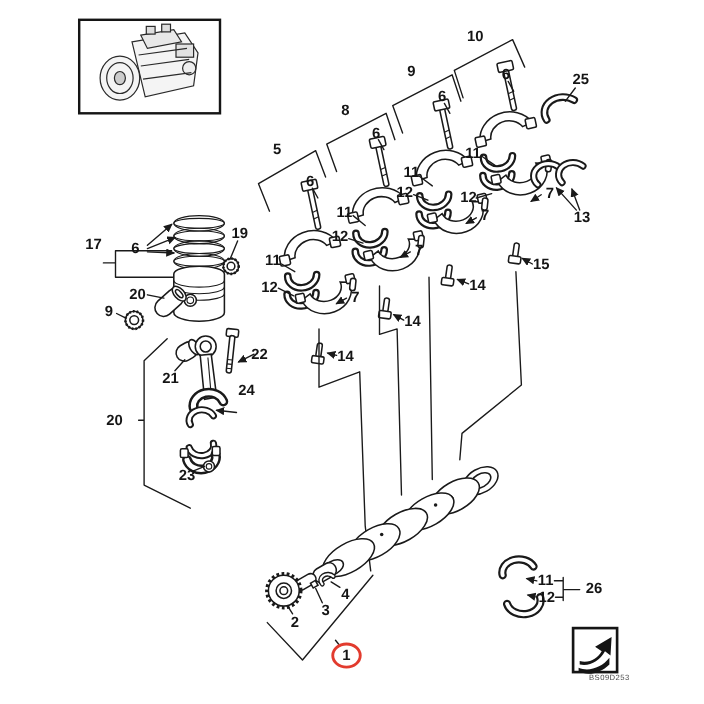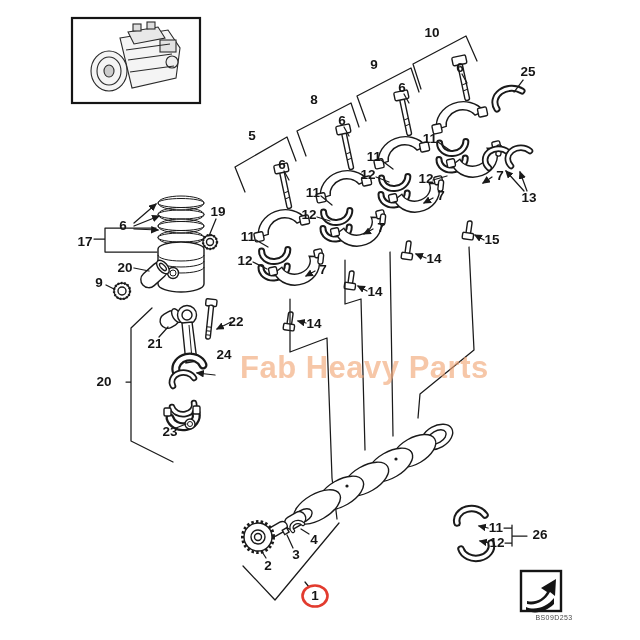--- a/index.html
+++ b/index.html
@@ -263,21 +263,21 @@
 
   <g>
     <rect x="521" y="571" width="40" height="40" fill="#ffffff" stroke="#151515" stroke-width="2.4"></rect>
     <path d="M527,601 C536,603 543,599 547,592 L541,588 L556,579 L555,596 L550,592 C545,601 536,606 527,604 Z" fill="#141414"></path>
     <path d="M526,607 C535,611 547,607 554,598 L554,604 C546,612 534,615 526,610 Z" fill="#141414"></path>
   </g>
 
   <ellipse cx="315" cy="596" rx="12.5" ry="10.5" fill="none" stroke="#e23b2e" stroke-width="2.6"></ellipse>
 </svg>
 
-<span class="lbl" style="left:85px;top:242px">17</span>
+<span class="lbl" style="left:85px;top:222px">17</span>
 <span class="lbl" style="left:123px;top:226px">6</span>
 <span class="lbl" style="left:218px;top:212px">19</span>
 <span class="lbl" style="left:125px;top:268px">20</span>
 <span class="lbl" style="left:99px;top:283px">9</span>
 <span class="lbl" style="left:155px;top:344px">21</span>
 <span class="lbl" style="left:236px;top:322px">22</span>
 <span class="lbl" style="left:104px;top:382px">20</span>
 <span class="lbl" style="left:224px;top:355px">24</span>
 <span class="lbl" style="left:170px;top:432px">23</span>
 <span class="lbl" style="left:252px;top:136px">5</span>
@@ -307,16 +307,15 @@
 <span class="lbl" style="left:528px;top:72px">25</span>
 <span class="lbl" style="left:529px;top:198px">13</span>
 <span class="lbl" style="left:268px;top:566px">2</span>
 <span class="lbl" style="left:296px;top:555px">3</span>
 <span class="lbl" style="left:314px;top:540px">4</span>
 <span class="lbl" style="left:315px;top:596px">1</span>
 <span class="lbl" style="left:496px;top:528px">11</span>
 <span class="lbl" style="left:497px;top:543px">12</span>
 <span class="lbl" style="left:540px;top:535px">26</span>
 
-<div class="watermark">Fab Heavy Parts</div>
 <span class="doccode">BS09D253</span>
 
 </div>
 
 </body></html>

